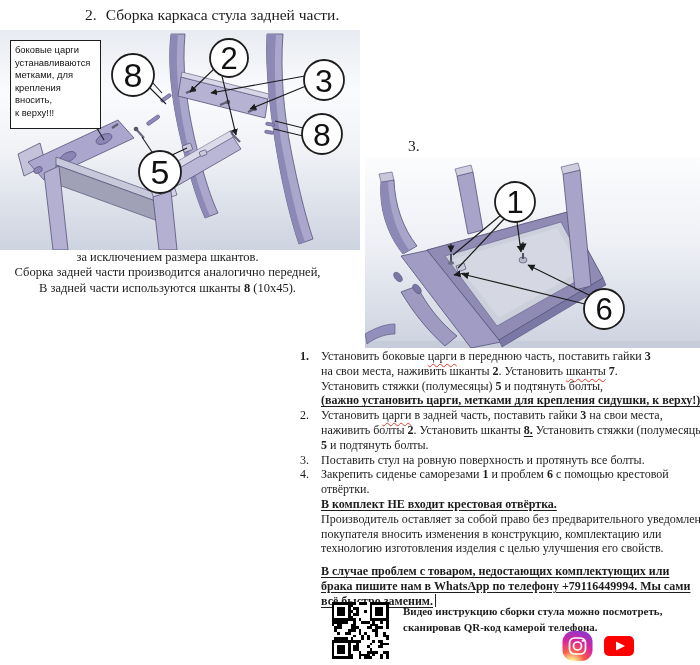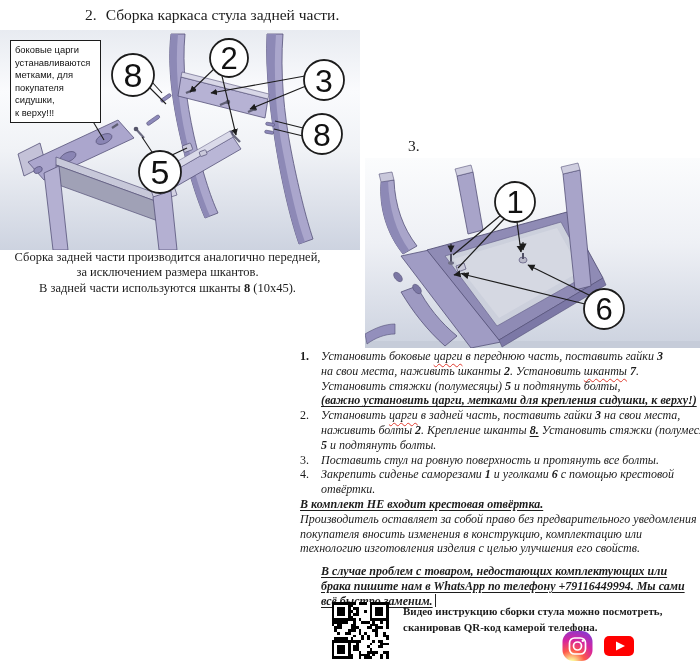--- a/index.html
+++ b/index.html
@@ -6,31 +6,31 @@
   .page{position:relative;width:700px;height:665px;background:#ffffff;overflow:hidden;
         font-family:"Liberation Serif", serif;color:#1c1c1c;}
   .title{position:absolute;font-size:15.5px;white-space:nowrap;display:flex;}
   .t2{left:85px;top:6px;gap:9px;}
   .t3{left:408px;top:137px;gap:12px;}
   .diagram{position:absolute;}
   .d1{left:0;top:30px;width:360px;height:220px;}
   .d2{left:365px;top:158px;width:335px;height:190px;}
   .diagram svg{display:block;}
   .callout{position:absolute;left:10px;top:10px;width:82px;background:#fff;
-           border:1.6px solid #1c1c1c;padding:3px 3px 2px 4px;
+           border:1.6px solid #1c1c1c;padding:3px 3px 8px 4px;
            font-family:"Liberation Sans", sans-serif;font-size:9.4px;line-height:12.6px;color:#111;}
   .note{position:absolute;left:0;top:250px;width:335px;text-align:center;
         font-size:12.5px;line-height:15.4px;}
   .instructions{position:absolute;left:300px;top:349px;width:400px;
                 font-size:12px;line-height:14.8px;}
   .item{display:flex;}
   .item .num{width:21px;flex:0 0 21px;}
   .item .num.nb{font-weight:bold;}
-  .line{white-space:nowrap;font-style:italic;}
-  .after-items{}
+  .line{white-space:nowrap;}
+  .after-items{margin-left:21px;}
   .warranty{margin-left:21px;margin-top:8px;}
   .b{font-weight:bold;}
   .bu{font-weight:bold;text-decoration:underline;text-underline-offset:2px;}
   .sq{text-decoration:underline;text-decoration-style:wavy;text-decoration-color:#e03b2f;
       text-decoration-thickness:1px;text-underline-offset:2.5px;}
   .cursor{display:inline-block;width:0;height:13px;border-left:1.3px solid #222;
           margin-left:2px;vertical-align:-2px;}
   .wa3{display:flex;align-items:flex-start;}
   .qr-block{position:absolute;left:330px;top:602px;}
   .qr-caption{position:absolute;left:403px;top:604px;font-weight:bold;
@@ -148,28 +148,28 @@
       </g>
       <g>
         <circle cx="160" cy="142" r="21" fill="#fff" stroke="#1c1c1c" stroke-width="1.8"></circle>
         <text class="balloon-num" x="160" y="154" font-size="34" text-anchor="middle">5</text>
       </g>
     </svg>
     <div class="callout">
       <div>боковые царги</div>
       <div>устанавливаются</div>
       <div>метками, для</div>
-      <div>покупателя сидушки,</div>
+      <div>крепления вносить,</div>
       <div>к верху!!!</div>
     </div>
   </div>
 
   <div class="note">
+    <div class="nline"><span>за исключением размера шкантов.</span></div>
     <div class="nline"><span>Сборка задней части производится аналогично передней,</span></div>
-    <div class="nline"><span>за исключением размера шкантов.</span></div>
     <div class="nline"><span>В задней части используются шканты </span><span class="b">8</span><span> (10x45).</span></div>
   </div>
 
   <div class="title t3">
     <span>3.</span>
   </div>
 
   <div class="diagram d2">
     <svg width="335" height="190" viewBox="0 0 335 190">
       <defs>
@@ -247,34 +247,34 @@
         <div class="line"><span>Установить боковые </span><span class="sq">царги</span><span> в переднюю часть, поставить гайки </span><span class="b">3</span></div>
         <div class="line"><span>на свои места, наживить шканты </span><span class="b">2</span><span>. Установить </span><span class="sq">шканты</span><span> </span><span class="b">7</span><span>.</span></div>
         <div class="line"><span>Установить стяжки (полумесяцы) </span><span class="b">5</span><span> и подтянуть болты,</span></div>
         <div class="line"><span class="bu">(важно установить царги, метками для крепления сидушки, к верху!)</span></div>
       </div>
     </div>
     <div class="item">
       <span class="num">2.</span>
       <div>
         <div class="line"><span>Установить </span><span class="sq">царги</span><span> в задней часть, поставить гайки </span><span class="b">3</span><span> на свои места,</span></div>
-        <div class="line"><span>наживить болты </span><span class="b">2</span><span>. Крепление шканты </span><span class="bu">8.</span><span> Установить стяжки (полумесяцы)</span></div>
+        <div class="line"><span>наживить болты </span><span class="b">2</span><span>. Установить шканты </span><span class="bu">8.</span><span> Установить стяжки (полумесяцы)</span></div>
         <div class="line"><span class="b">5</span><span> и подтянуть болты.</span></div>
       </div>
     </div>
     <div class="item">
       <span class="num">3.</span>
       <div>
         <div class="line"><span>Поставить стул на ровную поверхность и протянуть все болты.</span></div>
       </div>
     </div>
     <div class="item">
       <span class="num">4.</span>
       <div>
-        <div class="line"><span> Закрепить сиденье саморезами </span><span class="b">1</span><span> и уголками </span><span class="b">6</span><span> с помощью крестовой</span></div>
+        <div class="line"><span> Закрепить сиденье саморезами </span><span class="b">1</span><span> и проблем </span><span class="b">6</span><span> с помощью крестовой</span></div>
         <div class="line"><span>отвёртки.</span></div>
       </div>
     </div>
 
     <div class="after-items">
       <div class="line"><span class="bu">В комплект НЕ входит крестовая отвёртка.</span></div>
       <div class="line"><span>Производитель оставляет за собой право без предварительного уведомления</span></div>
       <div class="line"><span>покупателя вносить изменения в конструкцию, комплектацию или</span></div>
       <div class="line"><span>технологию изготовления изделия с целью улучшения его свойств.</span></div>
     </div>

